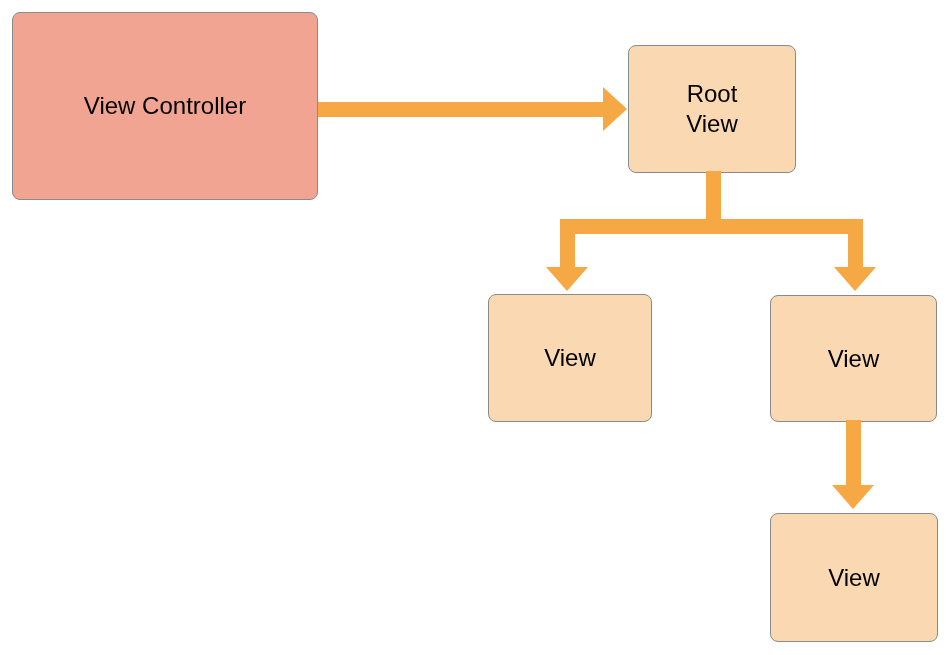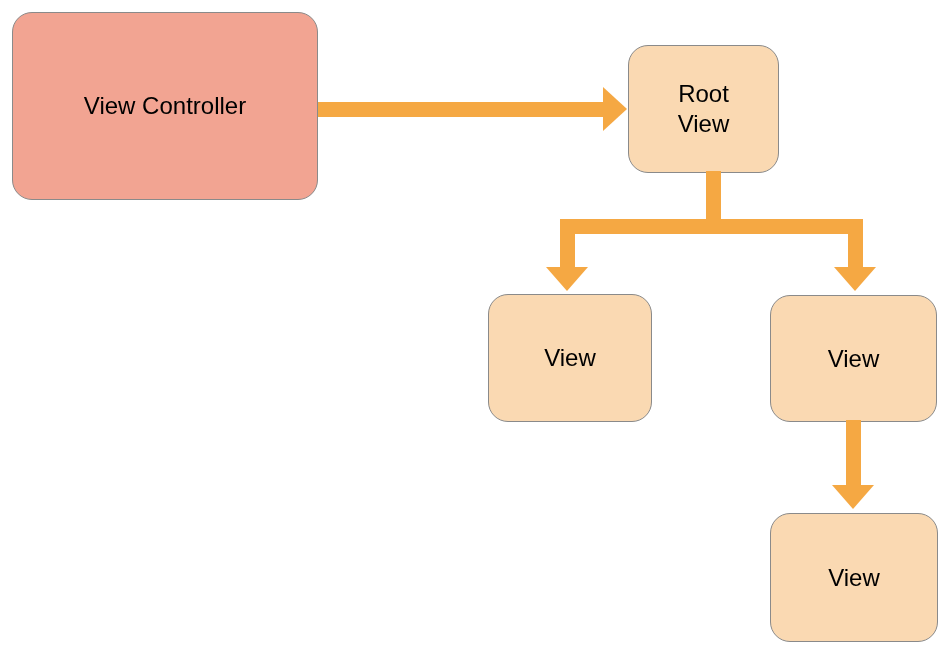--- a/index.html
+++ b/index.html
@@ -18,34 +18,34 @@
   .canvas {
     position: relative;
     width: 950px;
     height: 655px;
     background: var(--bg);
     overflow: hidden;
   }
   .node {
     position: absolute;
     border: 1.5px solid var(--border);
-    border-radius: 20px;
+    border-radius: 8px;
     background: var(--view-fill);
     display: flex;
     align-items: center;
     justify-content: center;
     text-align: center;
     color: var(--text);
     font-size: 24px;
     line-height: 30px;
   }
   .node.controller { background: var(--controller-fill); }
 
   .vc-node     { left: 12px;  top: 12px;  width: 306px; height: 188px; }
-  .root-node   { left: 628px; top: 45px;  width: 151px; height: 128px; }
+  .root-node   { left: 628px; top: 45px;  width: 168px; height: 128px; }
   .left-view   { left: 488px; top: 294px; width: 164px; height: 128px; }
   .right-view  { left: 770px; top: 295px; width: 167px; height: 127px; }
   .bottom-view { left: 770px; top: 513px; width: 168px; height: 129px; }
 
   .seg {
     position: absolute;
     background: var(--arrow);
   }
   
   .h-shaft   { left: 318px; top: 102px; width: 286px; height: 15px; }

